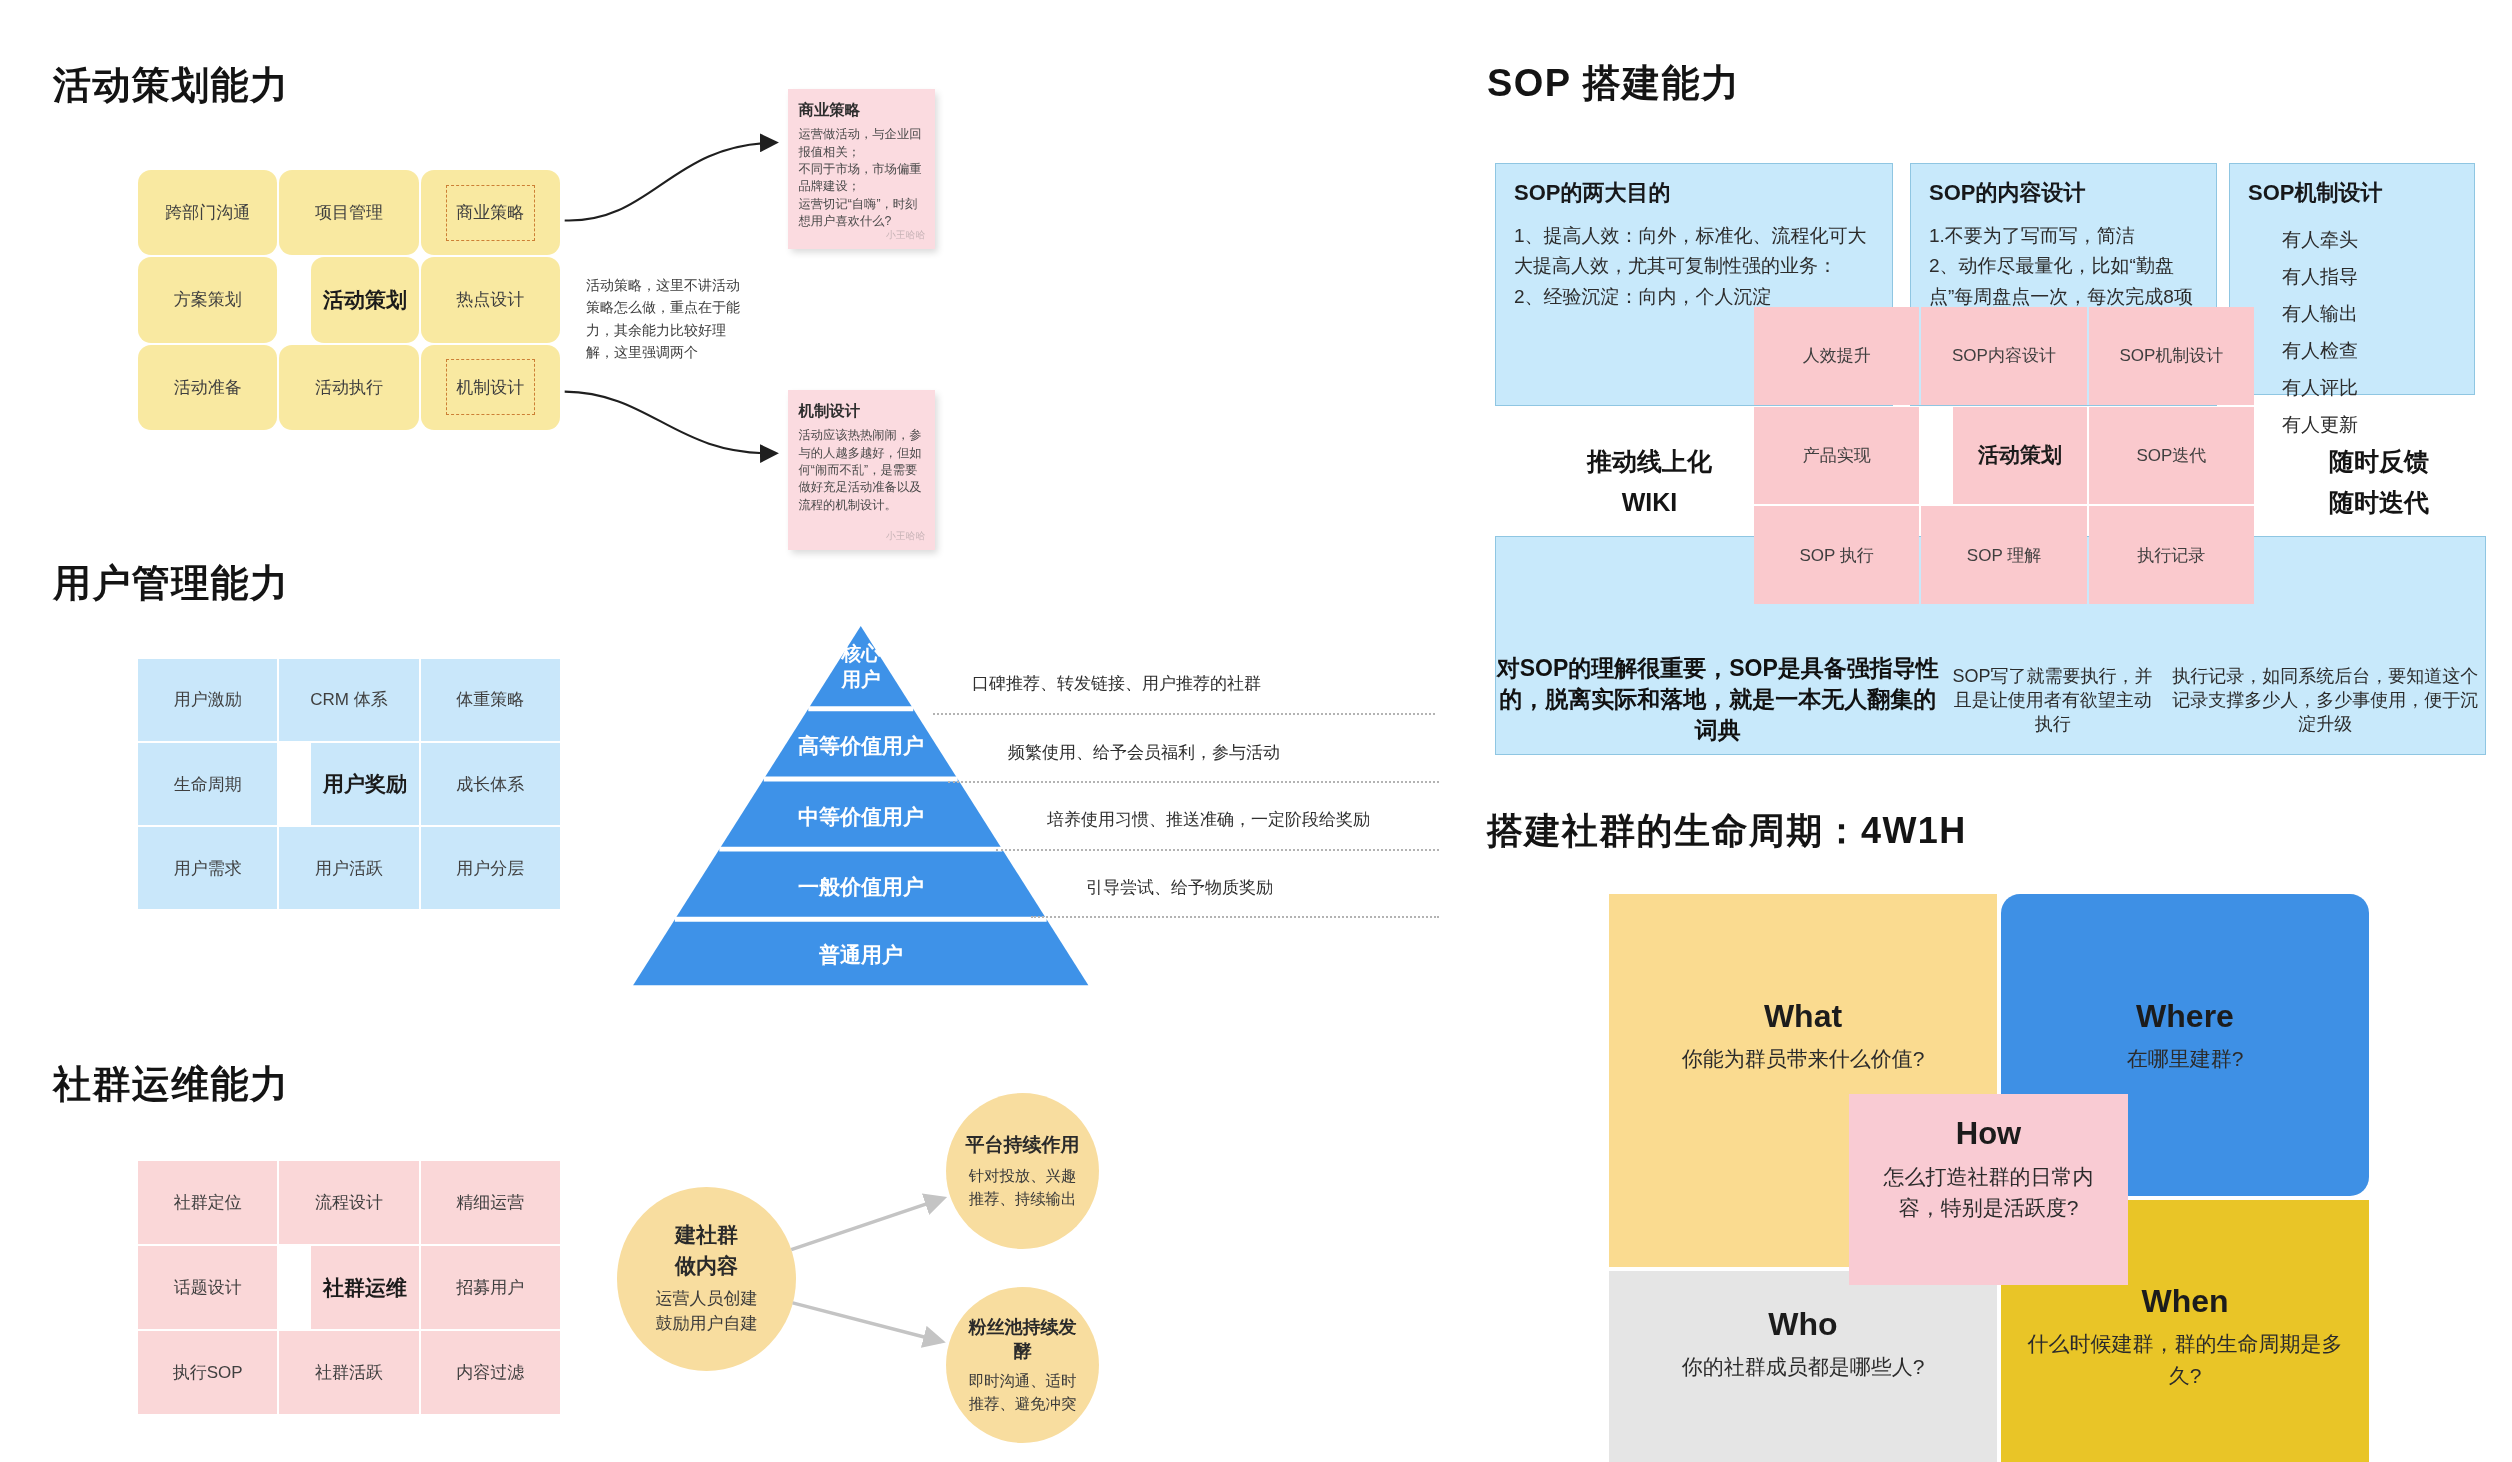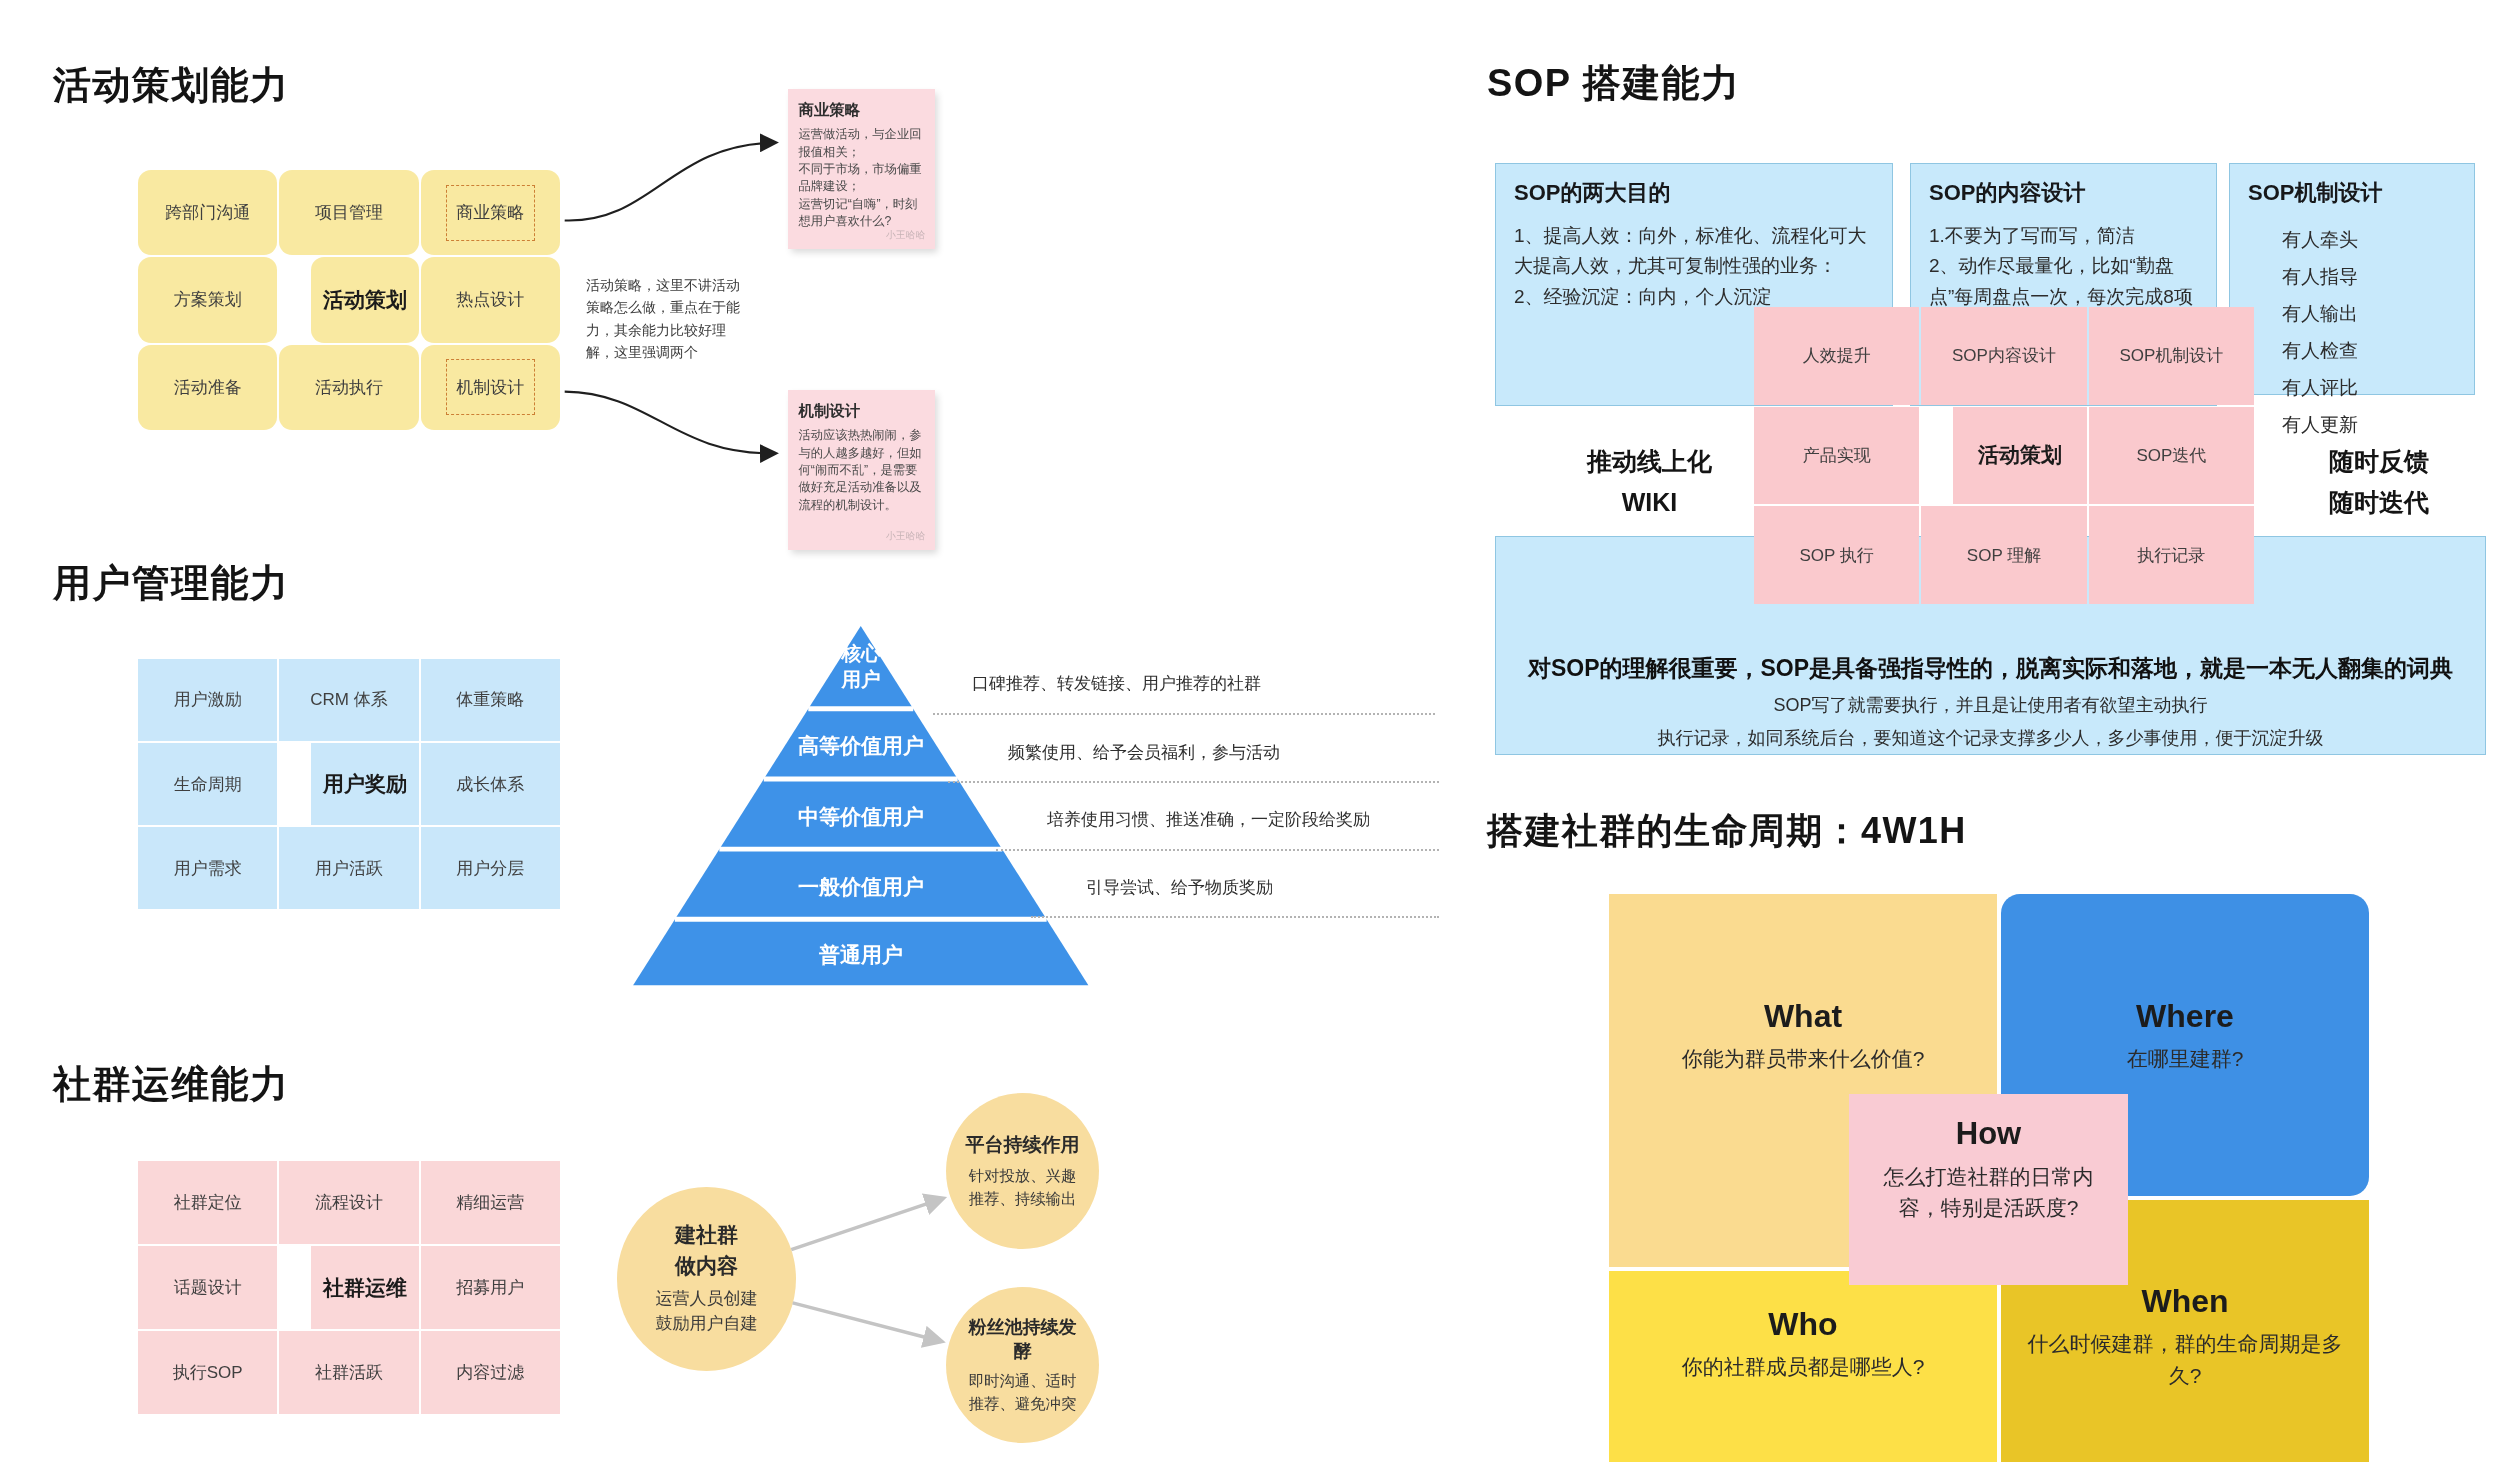--- a/index.html
+++ b/index.html
@@ -157,21 +157,21 @@
       <li>有人牵头</li>
       <li>有人指导</li>
       <li>有人输出</li>
       <li>有人检查</li>
       <li>有人评比</li>
       <li>有人更新</li>
     </ul>
   </div>
 
   <div class="sop-box" style="left:1495px;top:536px;width:991px;height:219px;padding:0;">
-    <div style="position:absolute;left:0;right:0;top:116px;display:flex;flex-direction:column;align-items:center;gap:9px;text-align:center;">
+    <div style="position:absolute;left:0;right:0;top:116px;display:flex;flex-direction:row;align-items:center;gap:9px;text-align:center;">
       <div style="font-size:23px;font-weight:bold;color:#111;">对SOP的理解很重要，SOP是具备强指导性的，脱离实际和落地，就是一本无人翻集的词典</div>
       <div style="font-size:18px;color:#2c2c2c;">SOP写了就需要执行，并且是让使用者有欲望主动执行</div>
       <div style="font-size:18px;color:#2c2c2c;">执行记录，如同系统后台，要知道这个记录支撑多少人，多少事使用，便于沉淀升级</div>
     </div>
   </div>
 
   <div class="grid3 g-spink" style="left:1754px;top:307px;width:500px;height:297px;z-index:3;">
     <div class="cell">人效提升</div>
     <div class="cell">SOP内容设计</div>
     <div class="cell">SOP机制设计</div>
@@ -191,21 +191,21 @@
   <div class="sec-title" style="left:1487px;top:807px;font-size:36px;">搭建社群的生命周期：4W1H</div>
 
   <div class="quad" style="left:1609px;top:894px;width:388px;height:373px;background:#FADB90;padding-top:104px;">
     <div class="q-label">What</div>
     <div class="q-desc">你能为群员带来什么价值?</div>
   </div>
   <div class="quad" style="left:2001px;top:894px;width:368px;height:302px;background:#3E90E5;padding-top:104px;border-radius:19px;">
     <div class="q-label">Where</div>
     <div class="q-desc">在哪里建群?</div>
   </div>
-  <div class="quad" style="left:1609px;top:1271px;width:388px;height:192px;background:#fde047;padding-top:35px;">
+  <div class="quad" style="left:1609px;top:1271px;width:388px;height:192px;background:#e5e5e5;padding-top:35px;">
     <div class="q-label">Who</div>
     <div class="q-desc">你的社群成员都是哪些人?</div>
   </div>
   <div class="quad" style="left:1849px;top:1094px;width:279px;height:191px;background:#F9CBD3;padding:22.4px 18px 0;z-index:4;">
     <div class="q-label" style="font-size:31px;">How</div>
     <div class="q-desc">怎么打造社群的日常内容，特别是活跃度?</div>
   </div>
   <div class="quad" style="left:2001px;top:1200px;width:368px;height:262px;background:#E9C527;padding:83px 19.6px 0;">
     <div class="q-label">When</div>
     <div class="q-desc">什么时候建群，群的生命周期是多久?</div>

